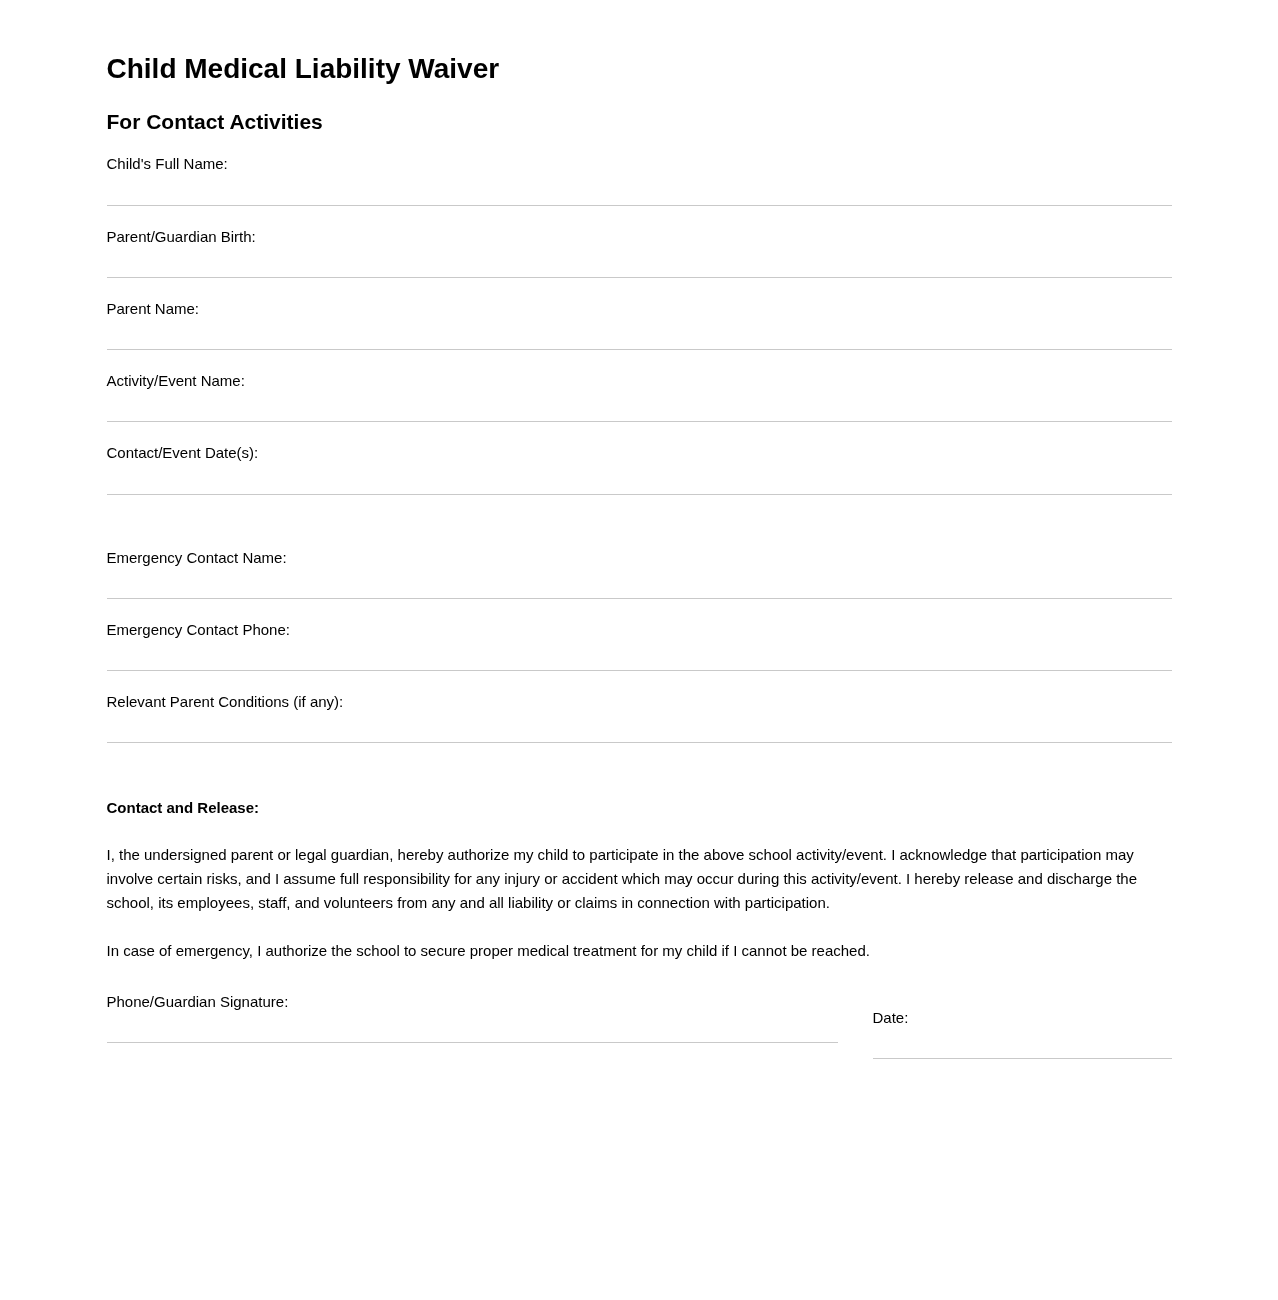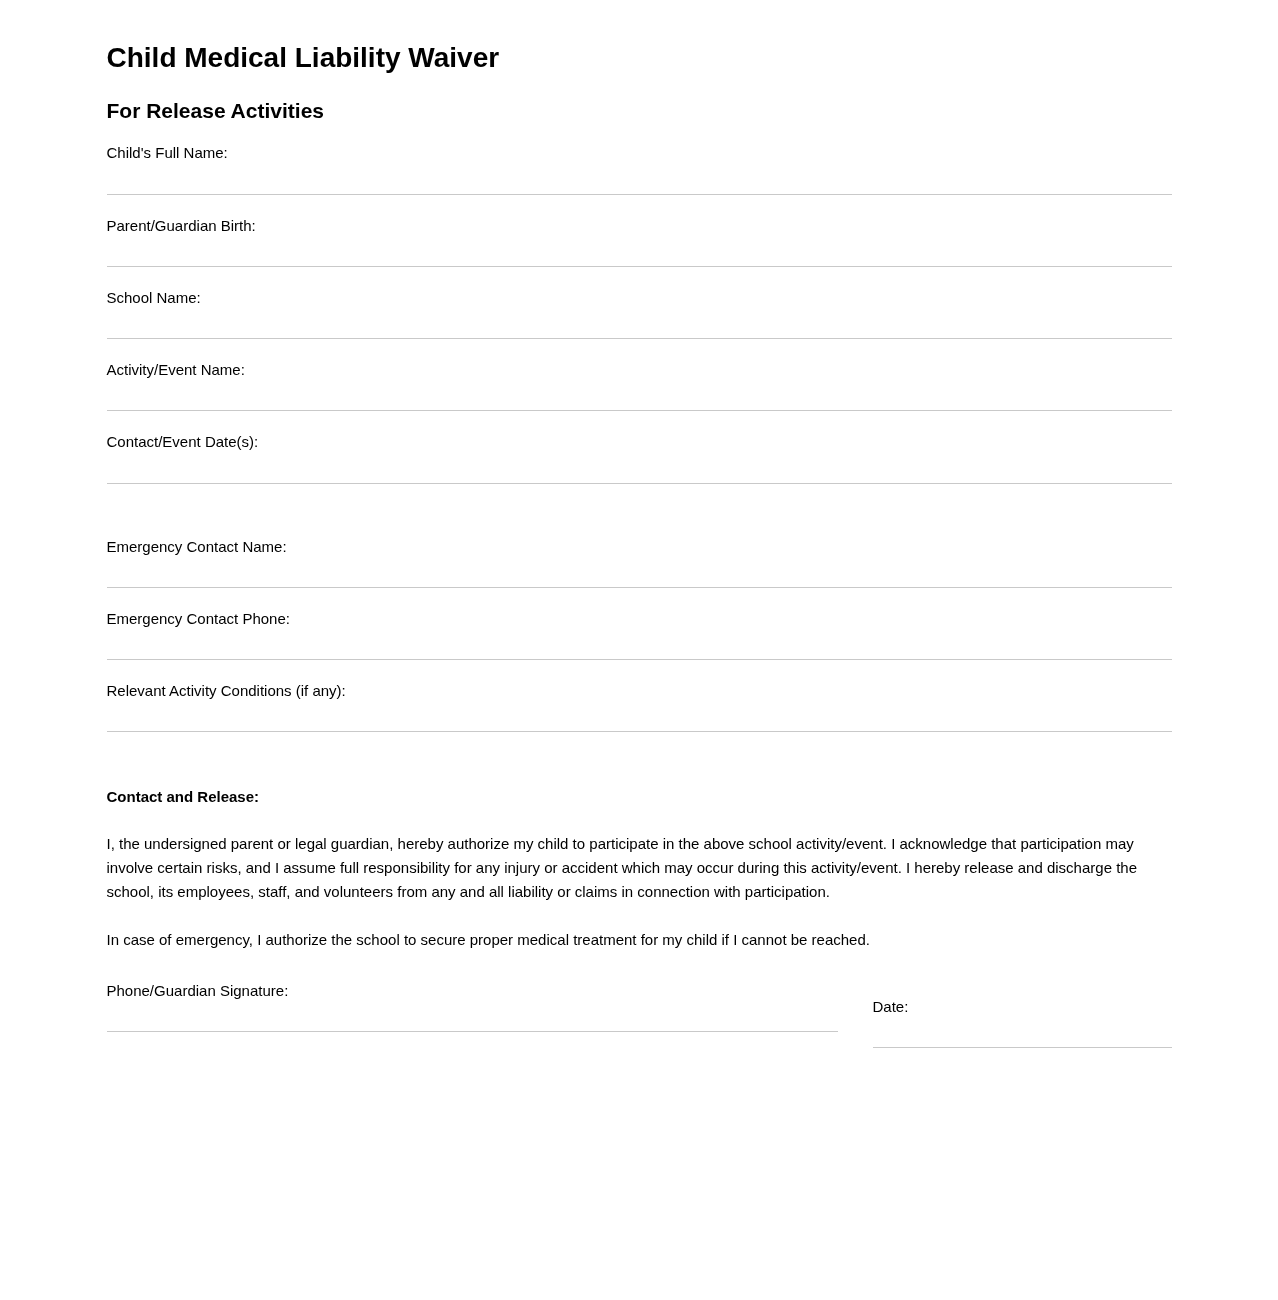--- a/index.html
+++ b/index.html
@@ -5,21 +5,21 @@
   * { box-sizing: border-box; }
   html, body {
     margin: 0;
     padding: 0;
     background: #ffffff;
     color: #000000;
     font-family: "Liberation Sans", "DejaVu Sans", sans-serif;
   }
   .page {
     width: 1065px;
-    margin: 6px auto;
+    margin: 17px auto;
     padding: 36px 0 120px 0;
   }
   .title {
     font-size: 28px;
     font-weight: bold;
     line-height: 1.15;
     margin: 0 0 25px 0;
   }
   .subtitle {
     font-size: 21px;
@@ -72,35 +72,35 @@
     margin-left: 35px;
     margin-top: 16px;
   }
 </style>
 </head>
 <body>
 
 <div class="page">
 
   <h1 class="title">Child Medical Liability Waiver</h1>
-  <h2 class="subtitle">For Release Activities</h2>
+  <h2 class="subtitle">For Contact Activities</h2>
 
   <div class="field">
     <div class="field-label">Child's Full Name:</div>
     <input type="text" class="write-line" value="" style="">
   </div>
 
 
   <div class="field">
     <div class="field-label">Parent/Guardian Birth:</div>
     <input type="text" class="write-line" value="" style="">
   </div>
 
   <div class="field">
-    <div class="field-label">School Name:</div>
+    <div class="field-label">Parent Name:</div>
     <input type="text" class="write-line" value="" style="">
   </div>
 
   <div class="field">
     <div class="field-label">Activity/Event Name:</div>
     <input type="text" class="write-line" value="" style="">
   </div>
 
   <div class="field">
     <div class="field-label">Contact/Event Date(s):</div>
@@ -111,21 +111,21 @@
     <div class="field-label">Emergency Contact Name:</div>
     <input type="text" class="write-line" value="" style="">
   </div>
 
   <div class="field">
     <div class="field-label">Emergency Contact Phone:</div>
     <input type="text" class="write-line" value="" style="">
   </div>
 
   <div class="field">
-    <div class="field-label">Relevant Activity Conditions (if any):</div>
+    <div class="field-label">Relevant Parent Conditions (if any):</div>
     <input type="text" class="write-line" value="" style="">
   </div>
 
   <div class="waiver-heading">Contact and Release:</div>
 
   <p class="waiver-text">I, the undersigned parent or legal guardian, hereby authorize my child to participate in the above school activity/event. I acknowledge that participation may involve certain risks, and I assume full responsibility for any injury or accident which may occur during this activity/event. I hereby release and discharge the school, its employees, staff, and volunteers from any and all liability or claims in connection with participation.</p>
   <p class="waiver-text">In case of emergency, I authorize the school to secure proper medical treatment for my child if I cannot be reached.</p>
 
   <div class="signature-row">
     <div class="sig-block">

